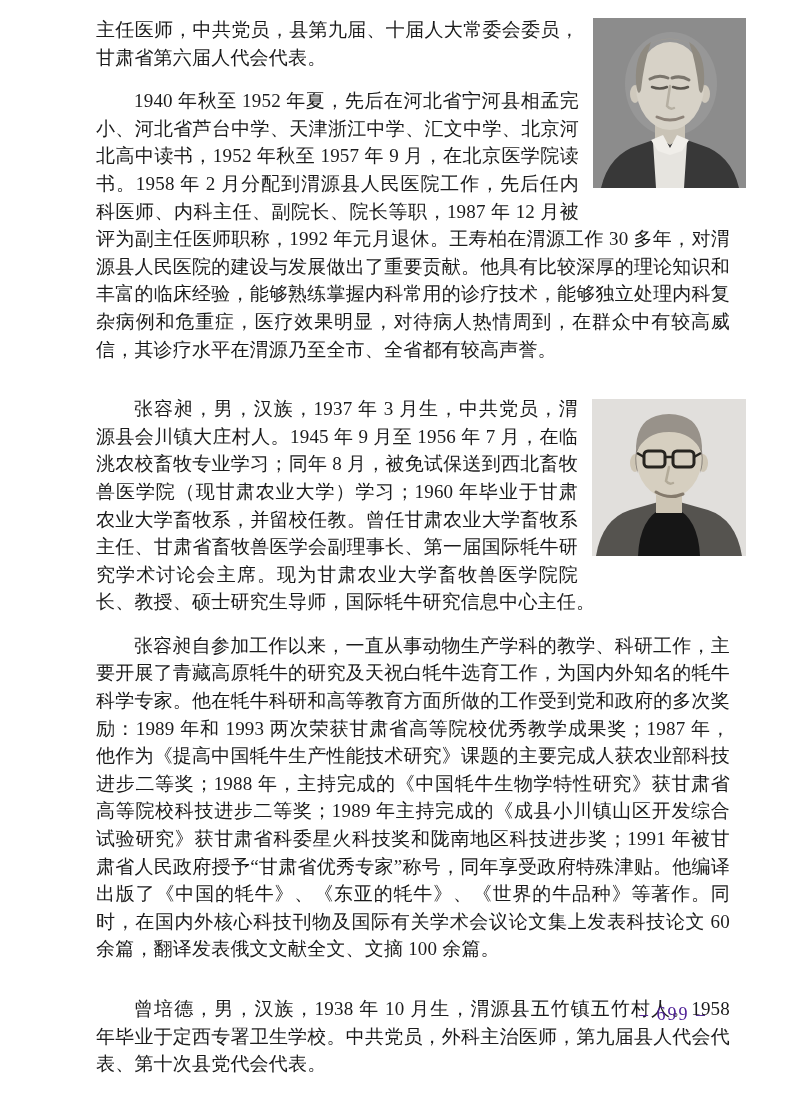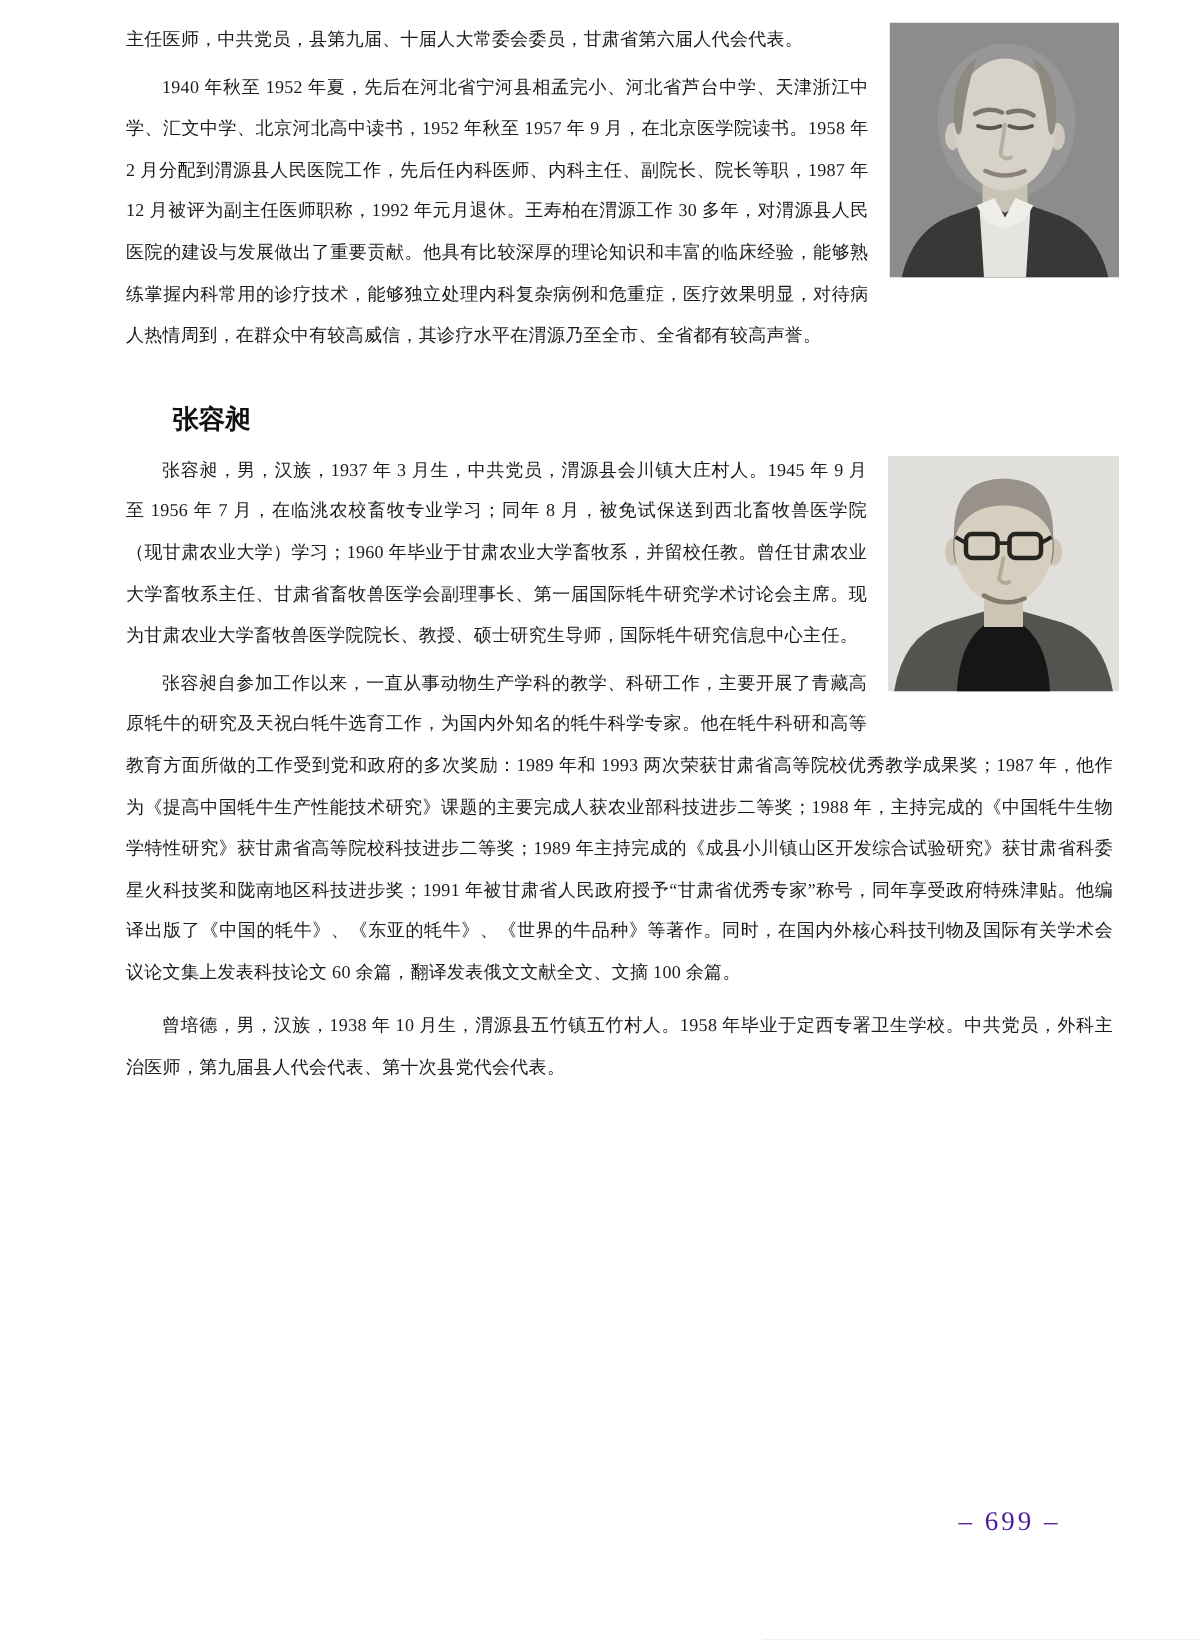--- a/index.html
+++ b/index.html
@@ -32,22 +32,22 @@
   .running-head .rule {
     margin-top: 7px;
     border-bottom: 1.5px solid #8f8f8f;
     height: 0;
   }
   
   .content { margin-top: 13px; }
   .entry { overflow: visible; }
   .entry::after { content: ""; display: block; clear: both; }
   p.para {
-    margin: 4px;
-    font-size: 12px;
+    margin: 16px;
+    font-size: 19px;
     line-height: 27.6px;
     text-align: justify;
     text-indent: 2em;
     letter-spacing: 0.2px;
   }
   p.para.no-indent { text-indent: 0; }
   h3.entry-heading {
     font-family: "Liberation Sans", "DejaVu Sans", sans-serif;
     font-size: 17.5px;
     font-weight: 700;
@@ -105,21 +105,20 @@
             <path d="M80 69 q8 3 15 0" stroke="#5a564e" stroke-width="2.5" fill="none" stroke-linecap="round"></path>
             <path d="M77 68 L74 88 q3 4 7 2" stroke="#b5afa2" stroke-width="2.5" fill="none" stroke-linecap="round"></path>
             <path d="M64 99 q13 6 26 0" stroke="#8d8379" stroke-width="3" fill="none" stroke-linecap="round"></path>
           </svg>
         </div>
         <p class="para no-indent">主任医师，中共党员，县第九届、十届人大常委会委员，甘肃省第六届人代会代表。</p>
         <p class="para">1940 年秋至 1952 年夏，先后在河北省宁河县相孟完小、河北省芦台中学、天津浙江中学、汇文中学、北京河北高中读书，1952 年秋至 1957 年 9 月，在北京医学院读书。1958 年 2 月分配到渭源县人民医院工作，先后任内科医师、内科主任、副院长、院长等职，1987 年 12 月被评为副主任医师职称，1992 年元月退休。王寿柏在渭源工作 30 多年，对渭源县人民医院的建设与发展做出了重要贡献。他具有比较深厚的理论知识和丰富的临床经验，能够熟练掌握内科常用的诊疗技术，能够独立处理内科复杂病例和危重症，医疗效果明显，对待病人热情周到，在群众中有较高威信，其诊疗水平在渭源乃至全市、全省都有较高声誉。</p>
       </section>
 
       <section class="entry">
-        <h3 class="entry-heading">张容昶</h3>
         <div class="photo photo-2">
           <svg width="154" height="157" viewBox="0 0 154 157" xmlns="http://www.w3.org/2000/svg">
             <rect width="154" height="157" fill="#e1dfdc"></rect>
             <path d="M4 157 Q10 120 38 111 L70 102 L84 102 L116 111 Q144 120 150 157 Z" fill="#55534f"></path>
             <path d="M46 157 Q48 114 77 107 Q106 114 108 157 Z" fill="#161616"></path>
             <path d="M64 90 h26 v24 h-26 z" fill="#cdc5b4"></path>
             <ellipse cx="43" cy="64" rx="5" ry="9" fill="#cec6b5"></ellipse>
             <ellipse cx="111" cy="64" rx="5" ry="9" fill="#cec6b5"></ellipse>
             <ellipse cx="77" cy="58" rx="33" ry="41" fill="#d6cfc0"></ellipse>
             <path d="M44 54 Q43 23 64 17 Q77 13 90 17 Q111 23 110 54 Q101 33 77 33 Q53 33 44 54 Z" fill="#98928a"></path>

